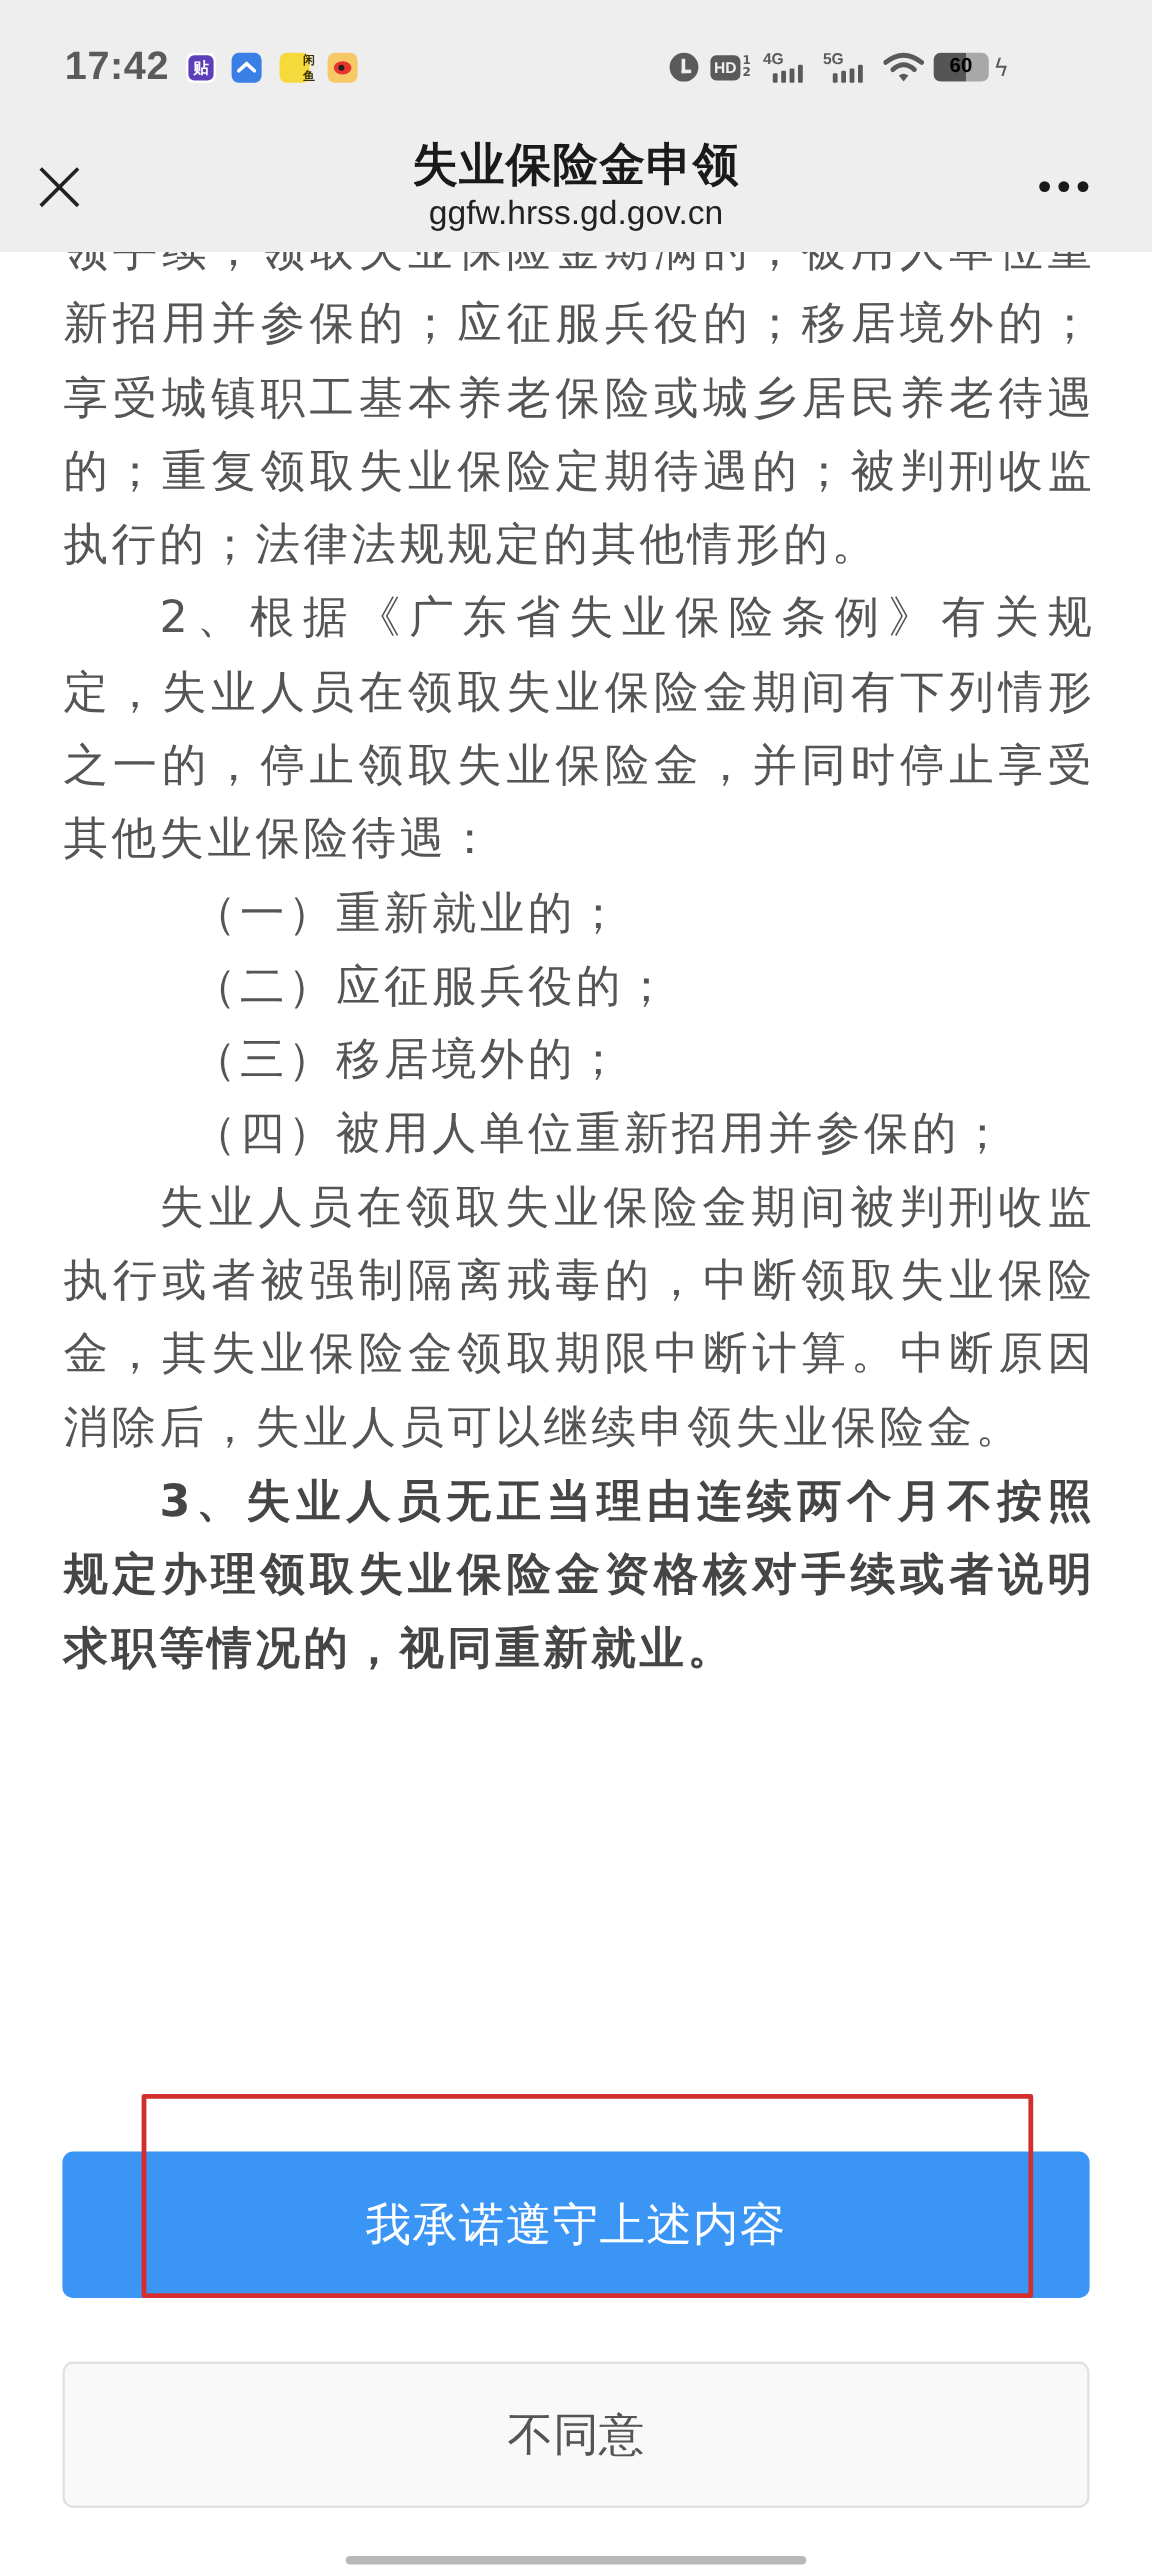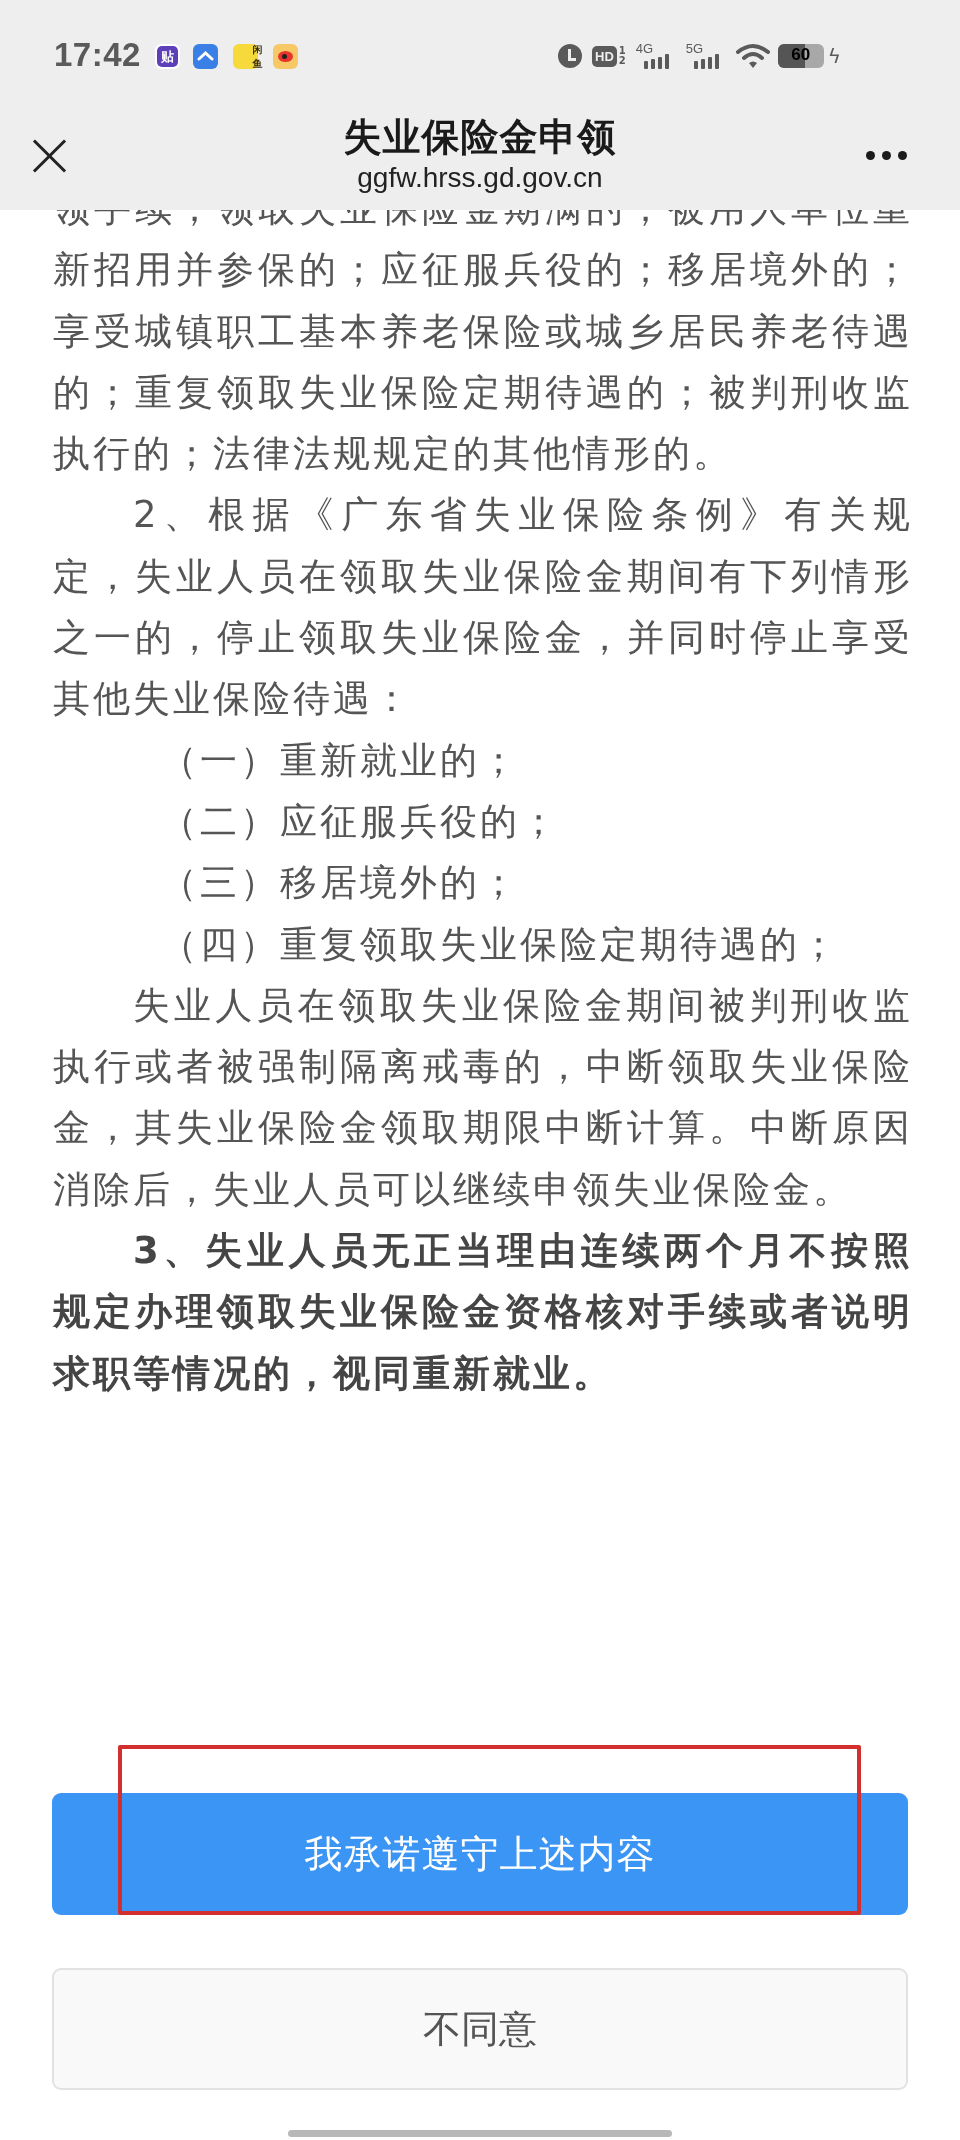--- a/index.html
+++ b/index.html
@@ -18,21 +18,21 @@
   .n4 i { width: 15px; height: 11px; background: #e8342c; border-radius: 50%; display: block; position: relative; }
   .n4 i::after { content: ""; position: absolute; left: 4px; top: 3px; width: 5px; height: 5px; background: #222; border-radius: 50%; }
 
   .sb-right { position: absolute; top: 40px; left: 558px; height: 32px; display: flex; align-items: center; color: #5a5a5a; }
   .alarm { width: 24px; height: 24px; border-radius: 50%; background: #5a5a5a; position: relative; margin-right: 10px; }
   .alarm::after { content: ""; position: absolute; left: 10px; top: 5px; width: 5px; height: 9px; border-left: 3px solid #eee; border-bottom: 3px solid #eee; }
   .hd { display: flex; align-items: center; margin-right: 10px; }
   .hd b { background: #5a5a5a; color: #eee; font-size: 13px; padding: 3px 3px; border-radius: 5px; font-family: "Liberation Sans", sans-serif; }
   .hd small { font-size: 10px; line-height: 10px; display: flex; flex-direction: column; margin-left: 2px; font-weight: bold; }
   .net { position: relative; width: 42px; height: 30px; margin-right: 8px; }
-  .net .lbl { position: absolute; left: 0; top: 0; font-size: 13px; font-weight: normal; font-family: "Liberation Sans", sans-serif; }
+  .net .lbl { position: absolute; left: 0; top: 0; font-size: 13px; font-weight: bold; font-family: "Liberation Sans", sans-serif; }
   .net .bars { position: absolute; left: 8px; bottom: 2px; display: flex; align-items: flex-end; gap: 3px; }
   .net .bars i { width: 4px; background: #5a5a5a; border-radius: 1px; display: block; }
   .wifi { width: 34px; height: 26px; position: relative; margin-right: 8px; overflow: hidden; }
   .battery { width: 46px; height: 24px; border-radius: 6px; background: #a8a8a8; position: relative; overflow: hidden; margin-right: 4px; }
   .battery .fill { position: absolute; left: 0; top: 0; bottom: 0; width: 60%; background: #555; }
   .battery .pct { position: absolute; left: 0; right: 0; top: 1px; text-align: center; color: #000000; font-size: 17px; font-weight: bold; font-family: "Liberation Sans", sans-serif; }
   .bolt { font-size: 20px; color: #5a5a5a; }
 
   
   .navbar { position: absolute; left: 0; top: 96px; width: 960px; height: 114px; background: #eeeeee; z-index: 5; }
@@ -130,21 +130,21 @@
       <i></i>
     </div>
 </div>
 
 <div class="content">
   <p>领手续；领取失业保险金期满的；被用人单位重新招用并参保的；应征服兵役的；移居境外的；享受城镇职工基本养老保险或城乡居民养老待遇的；重复领取失业保险定期待遇的；被判刑收监执行的；法律法规规定的其他情形的。</p>
   <p class="indent">2、根据《广东省失业保险条例》有关规定，失业人员在领取失业保险金期间有下列情形之一的，停止领取失业保险金，并同时停止享受其他失业保险待遇：</p>
   <p class="item">（一）重新就业的；</p>
   <p class="item">（二）应征服兵役的；</p>
   <p class="item">（三）移居境外的；</p>
-  <p class="item">（四）重复领取失业保险定期待遇的；</p>
+  <p class="item">（四）被用人单位重新招用并参保的；</p>
   <p class="indent">失业人员在领取失业保险金期间被判刑收监执行或者被强制隔离戒毒的，中断领取失业保险金，其失业保险金领取期限中断计算。中断原因消除后，失业人员可以继续申领失业保险金。</p>
   <p class="indent bold">3、失业人员无正当理由连续两个月不按照规定办理领取失业保险金资格核对手续或者说明求职等情况的，视同重新就业。</p>
 </div>
 
 <button class="btn-agree">我承诺遵守上述内容</button>
 <div class="highlight-box"></div>
 <button class="btn-disagree">不同意</button>
 
 <div class="home-indicator"></div>
 

